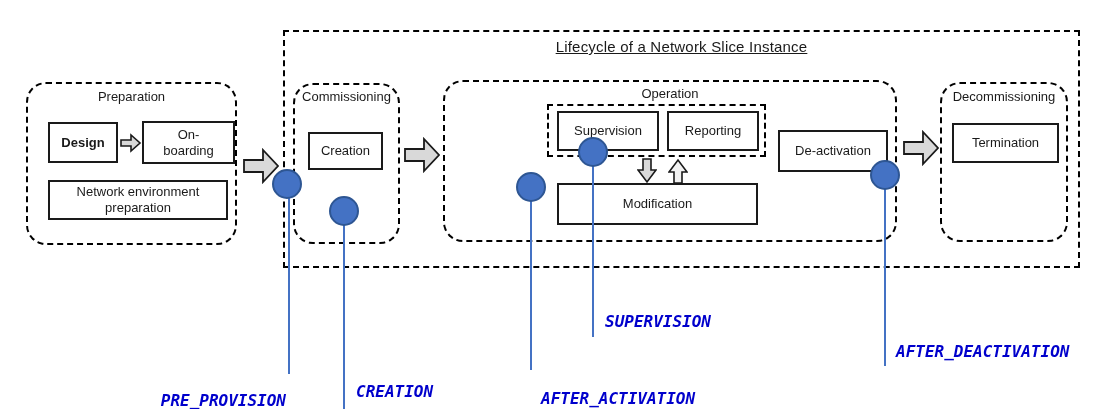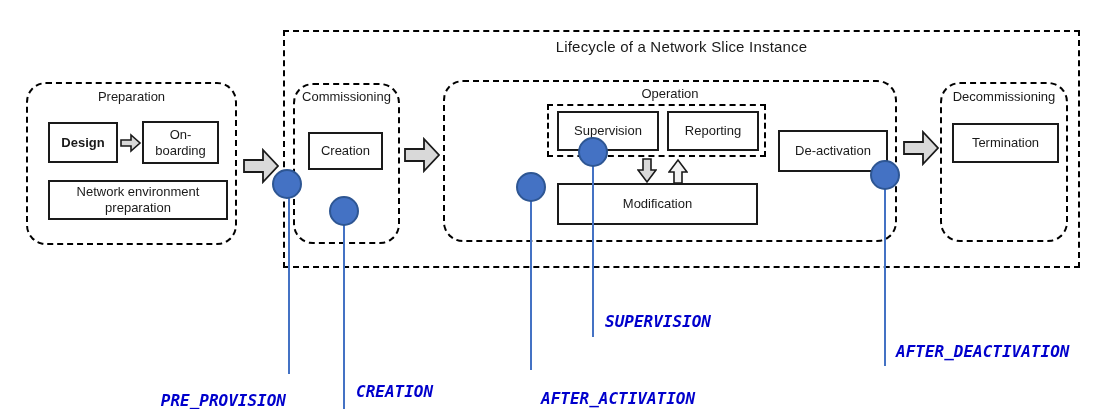--- a/index.html
+++ b/index.html
@@ -37,31 +37,31 @@
   }
   .right-align{text-align:right;}
   svg{display:block;}
 </style>
 </head>
 <body>
 
 <div class="stage">
 
   <div class="dashed-rect" style="left:283px;top:30px;width:797px;height:238px;"></div>
-  <div class="outer-title" style="left:283px;top:38px;width:797px;">Lifecycle of a Network Slice Instance</div>
+  <div class="outer-title" style="left:283px;top:38px;width:797px;text-decoration:underline;">Lifecycle of a Network Slice Instance</div>
 
   <div class="dashed-round" style="left:26px;top:82px;width:211px;height:163px;"></div>
   <div class="phase-title" style="left:26px;top:89px;width:211px;">Preparation</div>
   <div class="solid-box" style="left:48px;top:122px;width:70px;height:41px;font-weight:bold;">Design</div>
   <div class="flow-arrow" style="left:119px;top:132px;">
     <svg width="24" height="22" viewBox="0 0 24 22">
       <path d="M2,8 L12,8 L12,3 L21,11 L12,19 L12,14 L2,14 Z" fill="#D9D9D9" stroke="#1a1a1a" stroke-width="1.6"></path>
     </svg>
   </div>
-  <div class="solid-box" style="left:142px;top:121px;width:77px;height:43px;padding:2px 14px;">On-boarding</div>
+  <div class="solid-box" style="left:142px;top:121px;width:93px;height:43px;padding:2px 14px;">On-boarding</div>
   <div class="solid-box" style="left:48px;top:180px;width:180px;height:40px;">Network environment preparation</div>
 
   <div class="flow-arrow" style="left:243px;top:147px;">
     <svg width="37" height="38" viewBox="0 0 37 38">
       <path d="M1,13 L20,13 L20,3 L35,19 L20,35 L20,25 L1,25 Z" fill="#D9D9D9" stroke="#1a1a1a" stroke-width="1.8"></path>
     </svg>
   </div>
 
   <div class="dashed-round" style="left:293px;top:83px;width:107px;height:161px;"></div>
   <div class="phase-title" style="left:293px;top:89px;width:107px;">Commissioning</div>

